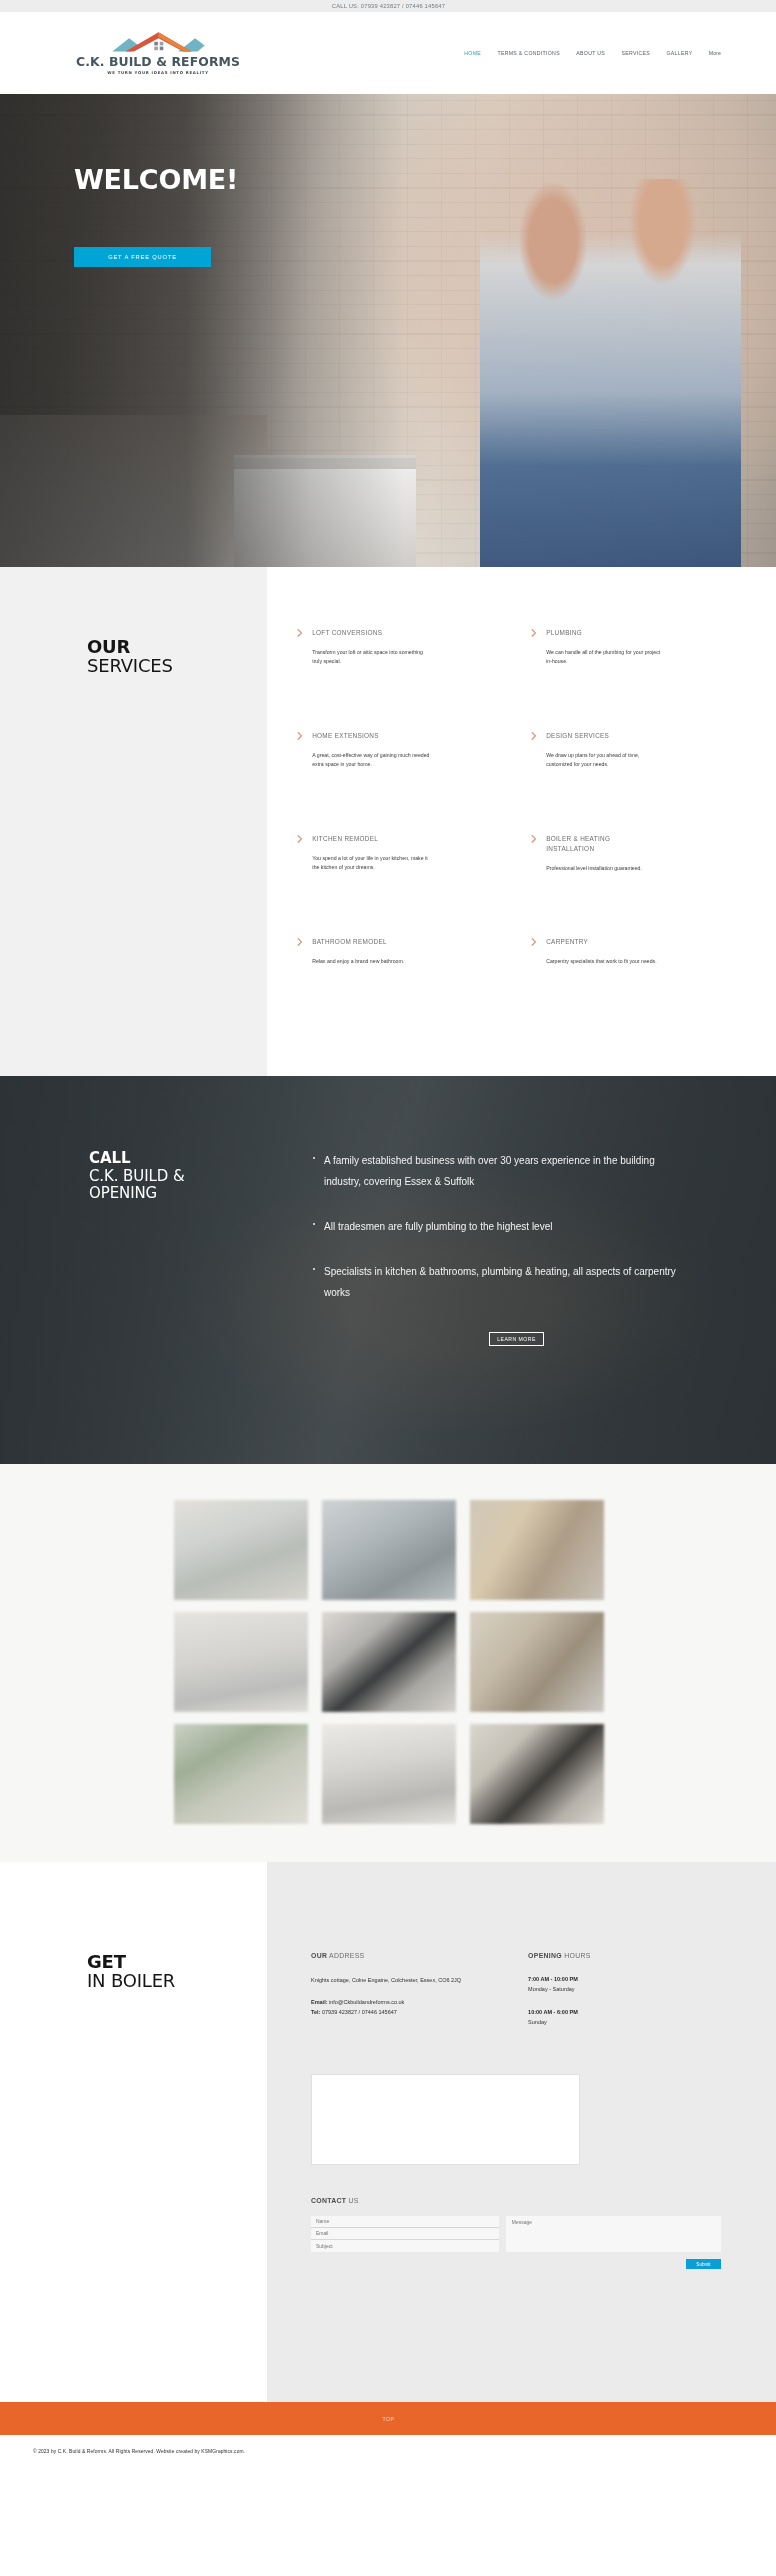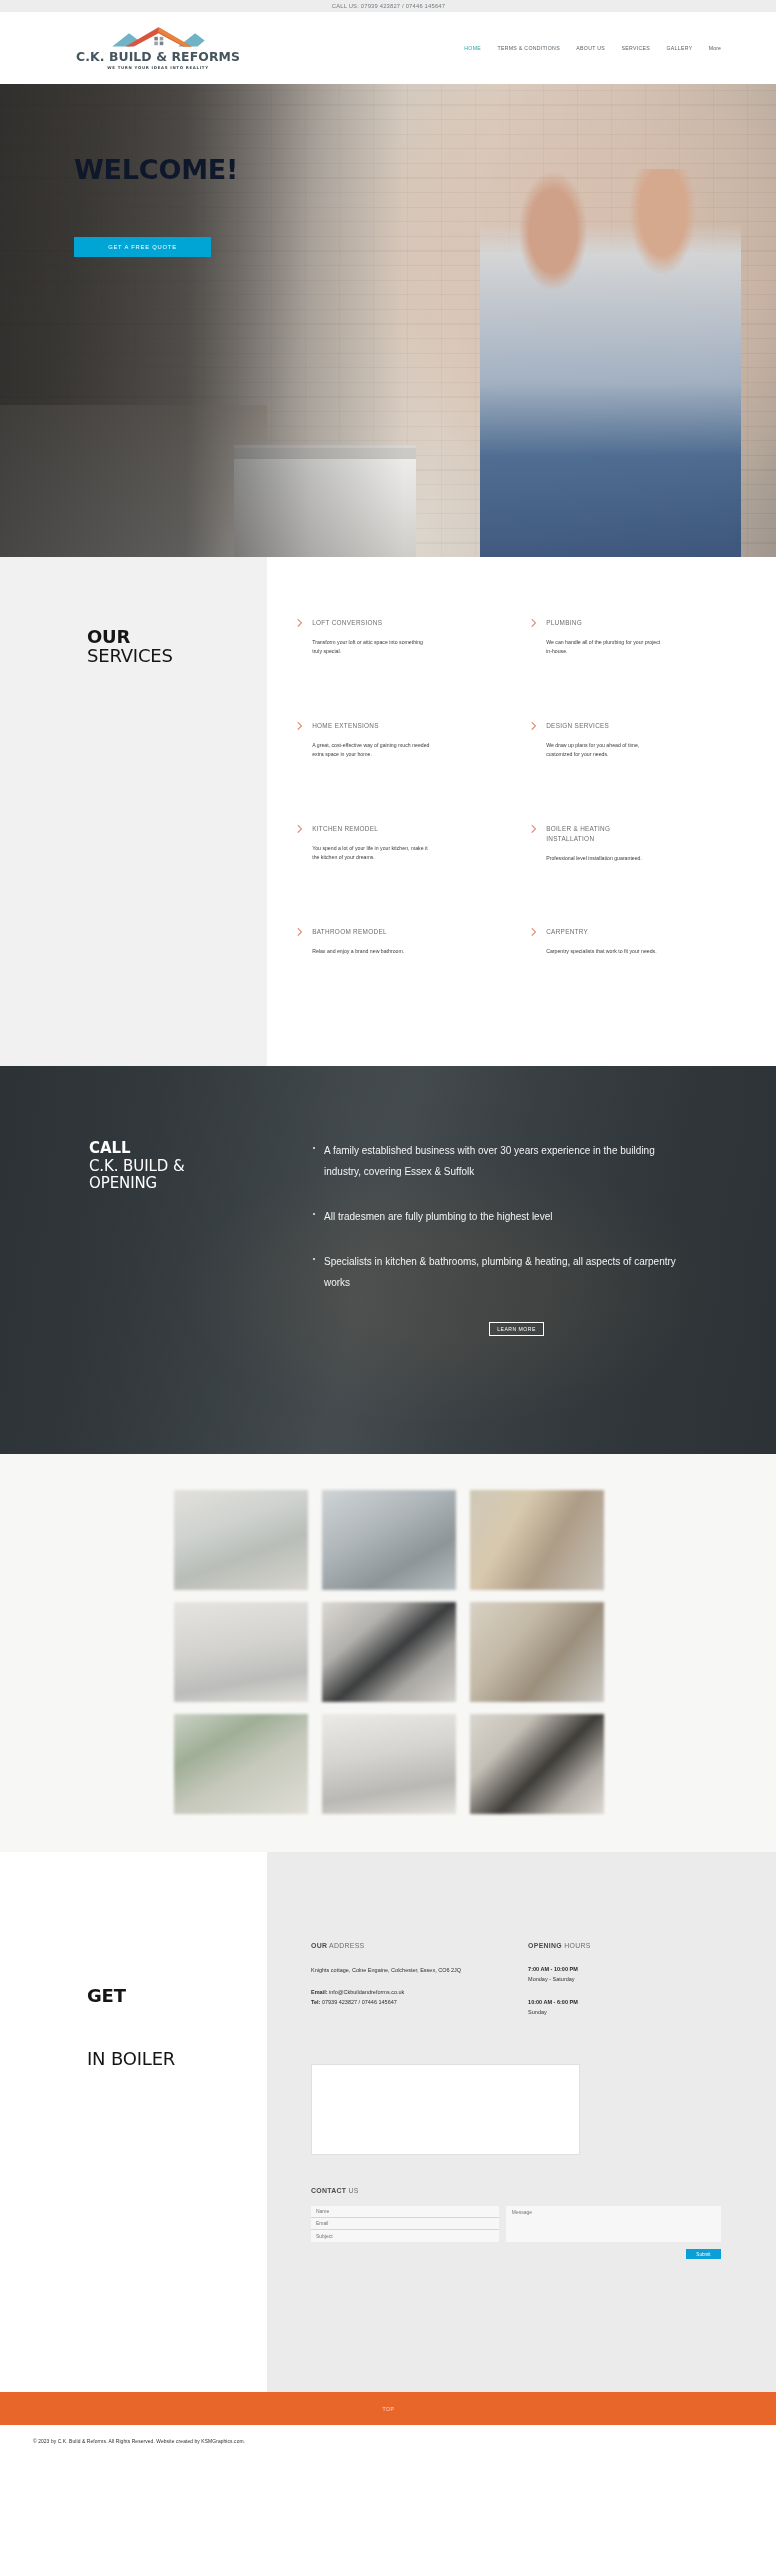--- a/index.html
+++ b/index.html
@@ -21,21 +21,21 @@
     justify-content:center;
   }
   .topbar-text {
     font-size:5.8px;
     letter-spacing:0.2px;
     color:#6f7a80;
   }
 
   
   .header {
-    height:72px;
+    height:82px;
     background:#ffffff;
     display:flex;
     align-items:center;
     padding:0 0 0 0;
     position:relative;
   }
   .logo-wrap {
     margin-left:88px;
     display:flex;
     flex-direction:column;
@@ -136,21 +136,21 @@
   .hero-inner {
     position:relative;
     padding:72px 0 0 74px;
     width:291px;
   }
   .hero-title {
     font-family:"DejaVu Sans", sans-serif;
     font-weight:bold;
     font-size:27px;
     letter-spacing:-0.2px;
-    color:#0f172a;
+    color:#ffffff;
     margin:0 0 32px 0;
     line-height:1;
   }
   .hero-copy {
     font-size:9.4px;
     line-height:2.35;
     color:#f2f2f2;
     width:200px;
     margin:0;
   }
@@ -328,21 +328,21 @@
   .contact {
     display:flex;
     background:#ffffff;
     min-height:540px;
   }
   .contact-left {
     width:267px;
     background:#ffffff;
     padding:90px 0 0 87px;
   }
-  .contact-left .h-bold, .contact-left .h-light { font-size:18px;margin-top:44px; }
+  .contact-left .h-bold, .contact-left .h-light { font-size:18px; }
   .contact-right {
     flex:1;
     background:#ebebeb;
     padding:90px 56px 42px 44px;
   }
   .two-col {
     display:flex;
     gap:67px;
   }
   .blk-head {

